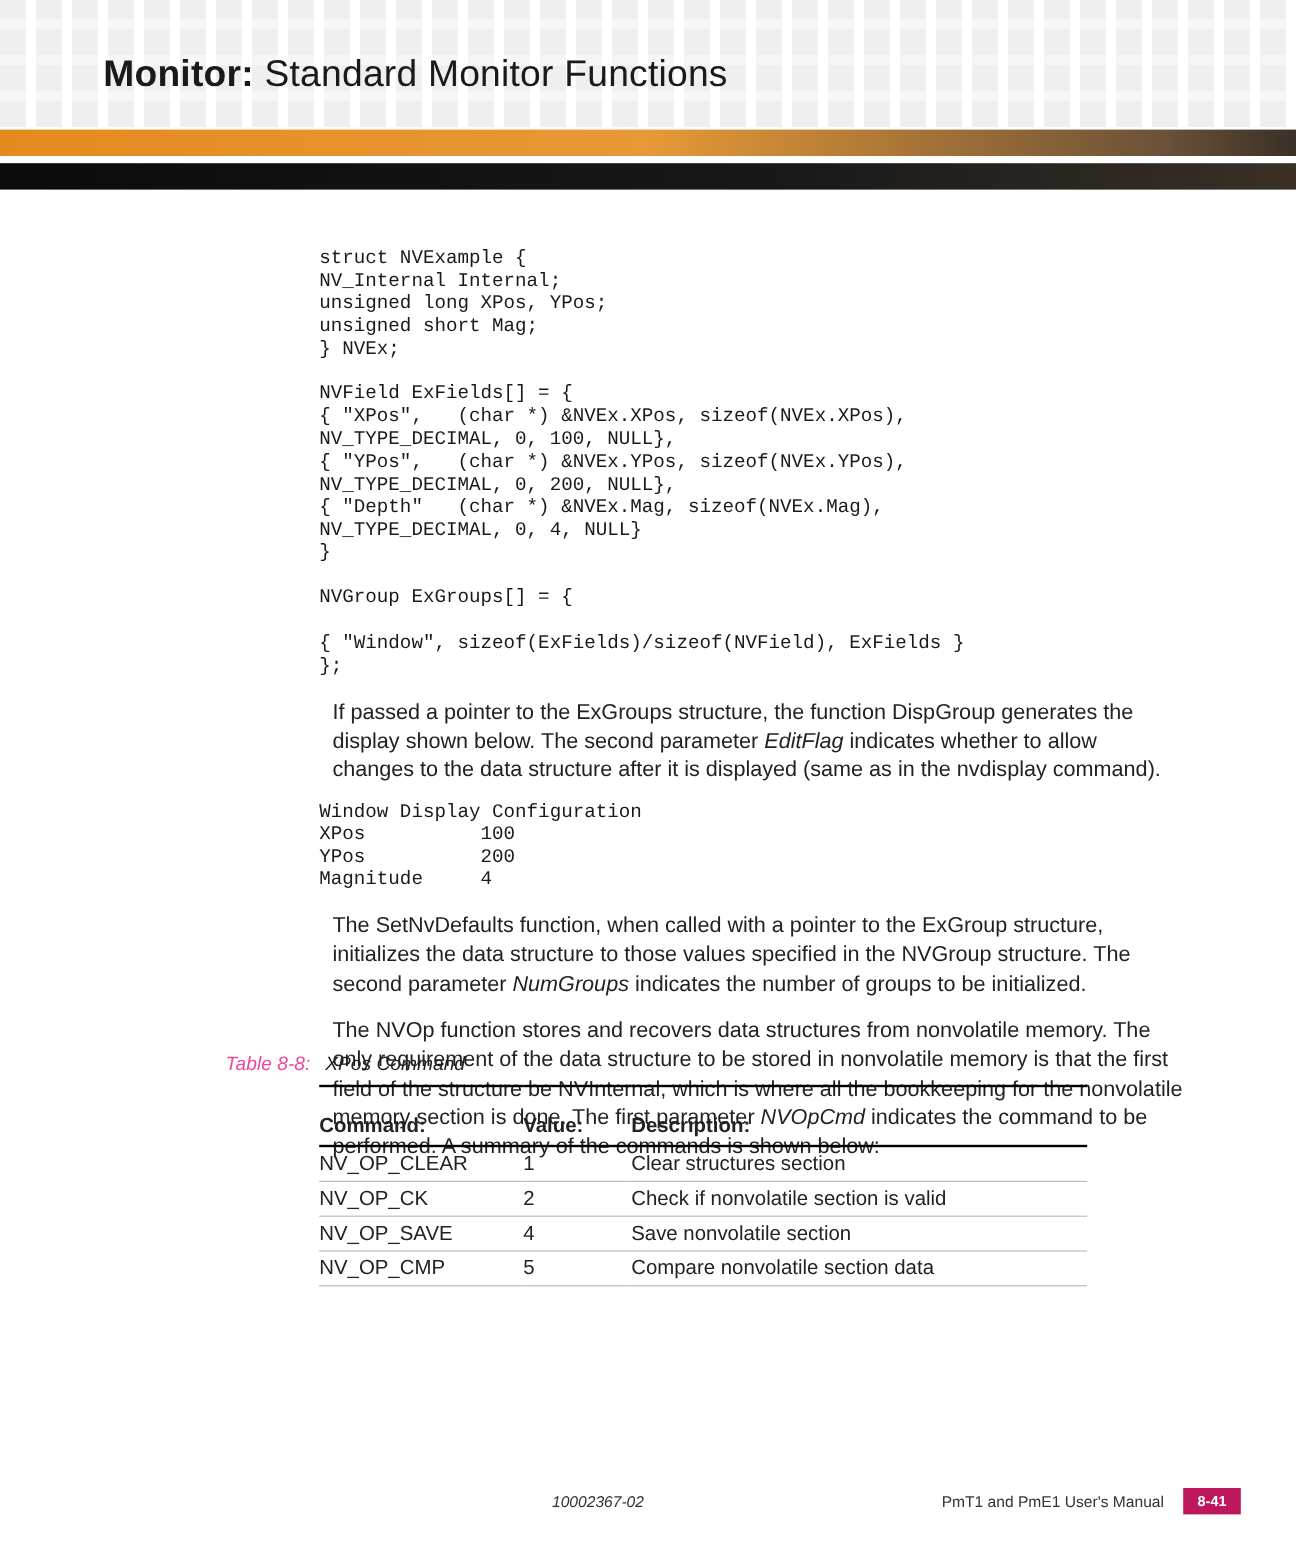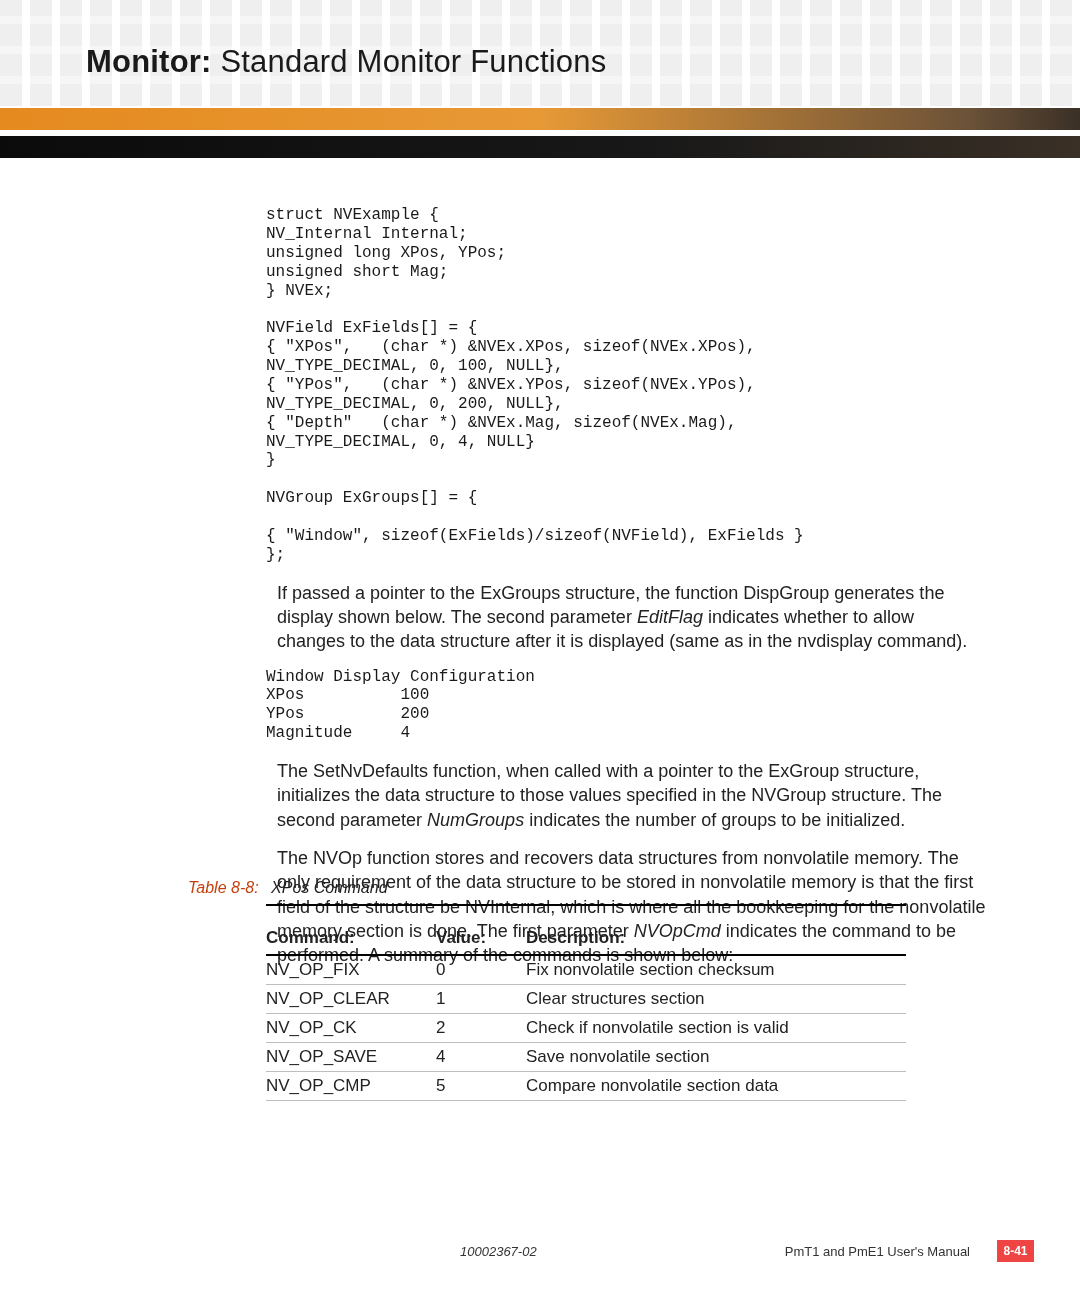--- a/index.html
+++ b/index.html
@@ -51,21 +51,21 @@
     color: #1a1a1a; margin-bottom: 16px;
   }
 
   p.body { margin: 10px 0 14px 11px; }
   p.body .sans-med { font-weight: 400; }
   p.body em { font-style: italic; }
 
   .table-caption {
     position: absolute; left: 188px; top: 879px; font-size: 16px;
   }
-  .table-caption .tnum { color: #c2410c; font-style: italic; margin-right: 8px; }
+  .table-caption .tnum { color: #ec4899; font-style: italic; margin-right: 8px; }
   .table-caption .tname { font-style: italic; color: #222; }
 
   table.nvop {
     position: absolute; left: 266px; top: 904px; width: 640px;
     border-collapse: collapse; font-size: 17px;
   }
   table.nvop th {
     text-align: left; font-weight: 700; padding: 22px 10px 6px 0;
     border-top: 2px solid #000; border-bottom: 2px solid #000;
   }
@@ -75,22 +75,22 @@
   table.nvop .c1 { width: 170px; }
   table.nvop .c2 { width: 90px; }
 
   .footer {
     position: absolute; left: 0; bottom: 30px; width: 1080px; height: 26px;
     font-size: 13px; color: #333;
   }
   .footer .docnum { position: absolute; left: 460px; top: 4px; font-style: italic; }
   .footer .manual { position: absolute; right: 110px; top: 4px; }
   .footer .pagebox {
-    position: absolute; right: 46px; top: 0; width: 37px; height: 22px;
-    background: #ef4444; color: #fff; font-weight: 700; font-size: 12px;
+    position: absolute; right: 46px; top: 0; width: 48px; height: 22px;
+    background: #be185d; color: #fff; font-weight: 700; font-size: 12px;
     display: flex; align-items: center; justify-content: center;
   }
 </style>
 </head>
 <body>
 
 <div class="page">
 
   <div class="checker"></div>
 
@@ -151,25 +151,20 @@
   <table class="nvop">
     <thead>
       <tr>
         <th class="c1">Command:</th>
         <th class="c2">Value:</th>
         <th>Description:</th>
       </tr>
     </thead>
     <tbody>
       <tr>
-        <td>NV_OP_FIX</td>
-        <td>0</td>
-        <td>Fix nonvolatile section checksum</td>
-      </tr>
-      <tr>
         <td>NV_OP_CLEAR</td>
         <td>1</td>
         <td>Clear structures section</td>
       </tr>
       <tr>
         <td>NV_OP_CK</td>
         <td>2</td>
         <td>Check if nonvolatile section is valid</td>
       </tr>
       <tr>

